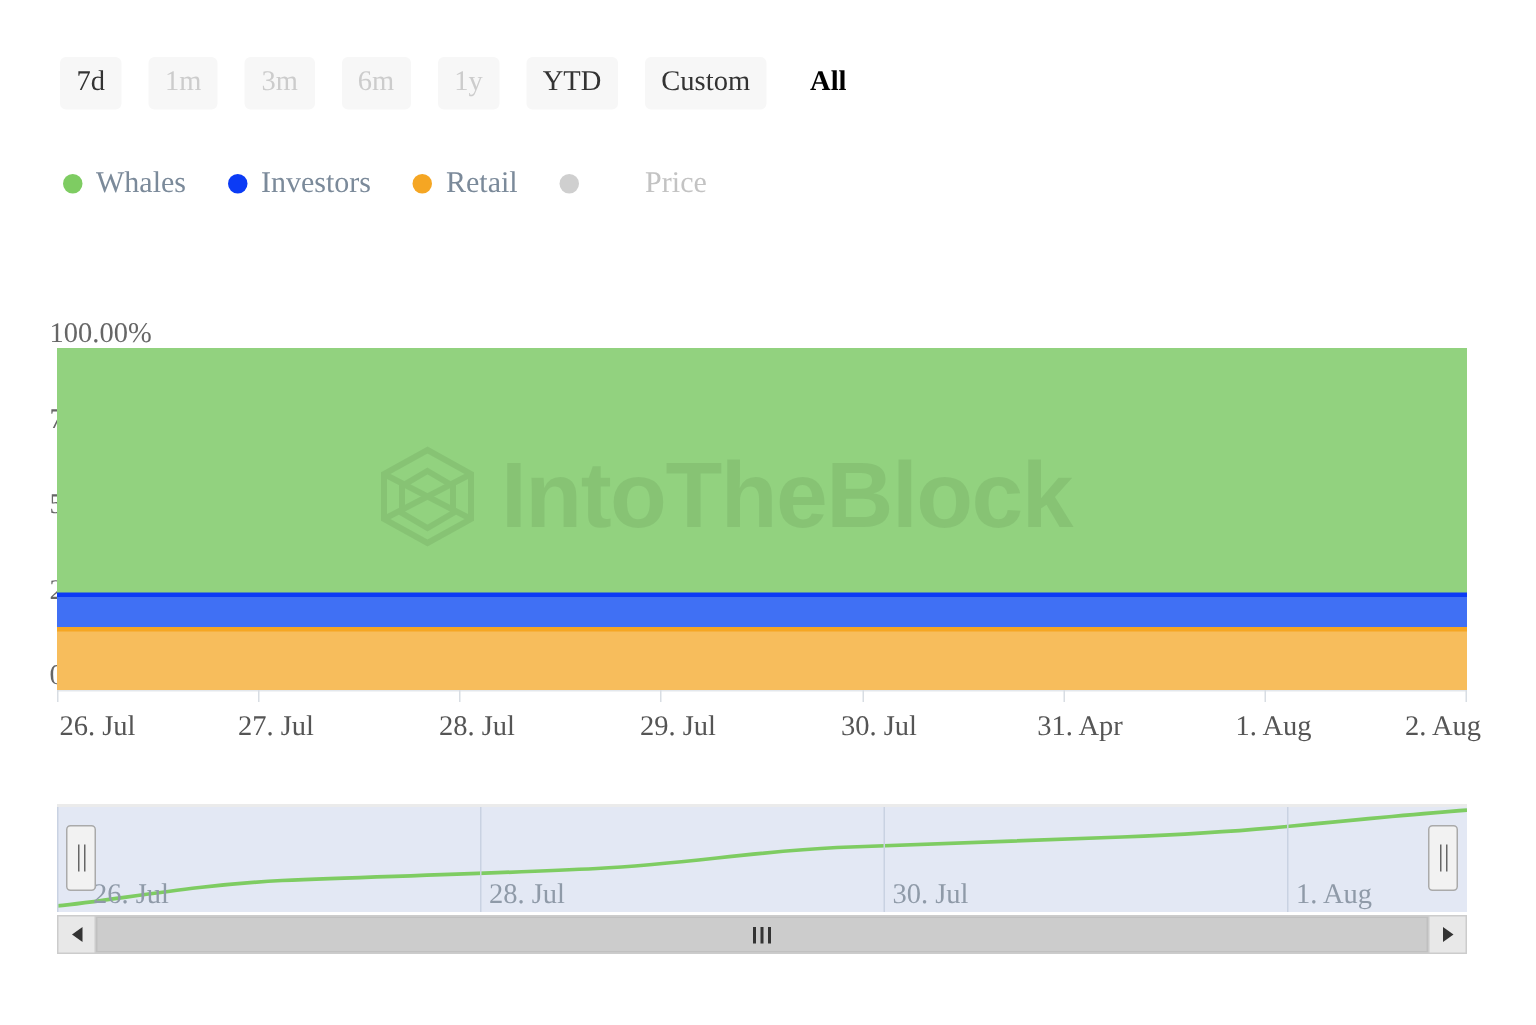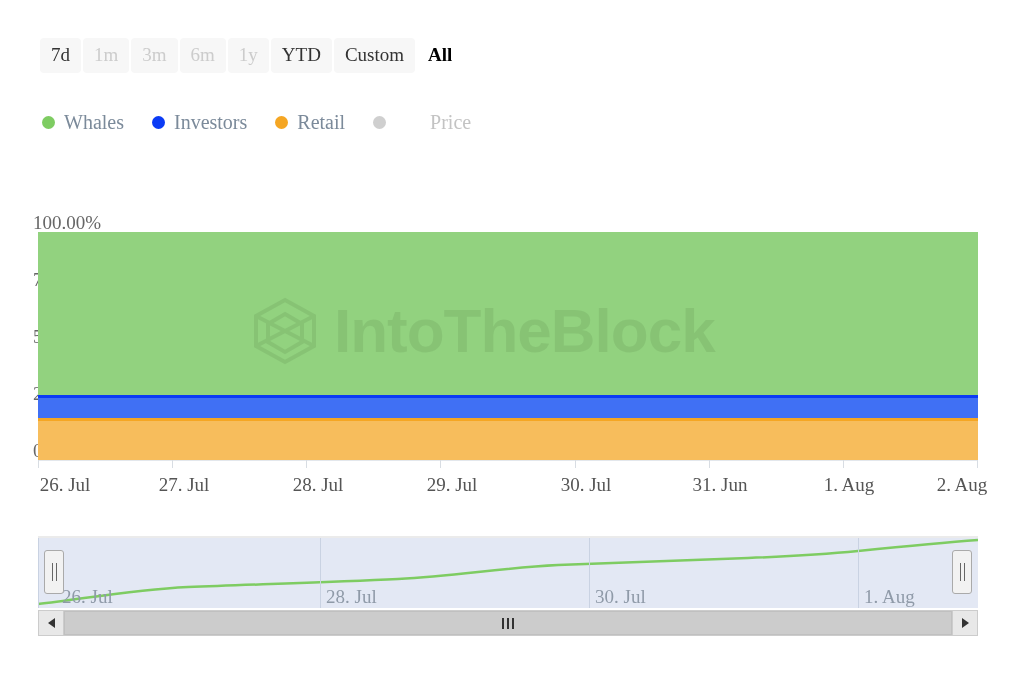--- a/index.html
+++ b/index.html
@@ -15,21 +15,21 @@
     position: relative;
   }
 
   
   #range-selector {
     position: absolute;
     left: 40px;
     top: 38px;
     display: flex;
     align-items: flex-start;
-    gap: 2px;
+    gap: 18px;
   }
   .range-btn {
     font-family: "Liberation Serif", "DejaVu Serif", serif;
     font-size: 19px;
     line-height: 1;
     padding: 7px 11px 9px 11px;
     border-radius: 4px;
     background: #f7f7f7;
     color: #333333;
     border: none;
@@ -358,21 +358,21 @@
   <div class="x-tick" style="left:575px;"></div>
   <div class="x-tick" style="left:709px;"></div>
   <div class="x-tick" style="left:843px;"></div>
   <div class="x-tick" style="left:977px;"></div>
 
   <div class="x-label" style="left:65px;  top:474px;">26. Jul</div>
   <div class="x-label" style="left:184px; top:474px;">27. Jul</div>
   <div class="x-label" style="left:318px; top:474px;">28. Jul</div>
   <div class="x-label" style="left:452px; top:474px;">29. Jul</div>
   <div class="x-label" style="left:586px; top:474px;">30. Jul</div>
-  <div class="x-label" style="left:720px; top:474px;">31. Jun</div>
+  <div class="x-label" style="left:720px; top:474px;">31. Apr</div>
   <div class="x-label" style="left:849px; top:474px;">1. Aug</div>
   <div class="x-label" style="left:962px; top:474px;">2. Aug</div>
 </div>
 
 <div id="navigator">
   <div id="nav-top-border"></div>
   <div id="nav-mask"></div>
 
   <svg id="nav-svg" viewBox="0 0 940 70" preserveAspectRatio="none">
     <path d="M0,66 C40,62 90,52 150,49 C230,46 300,44 360,41 C420,38 460,30 520,27

